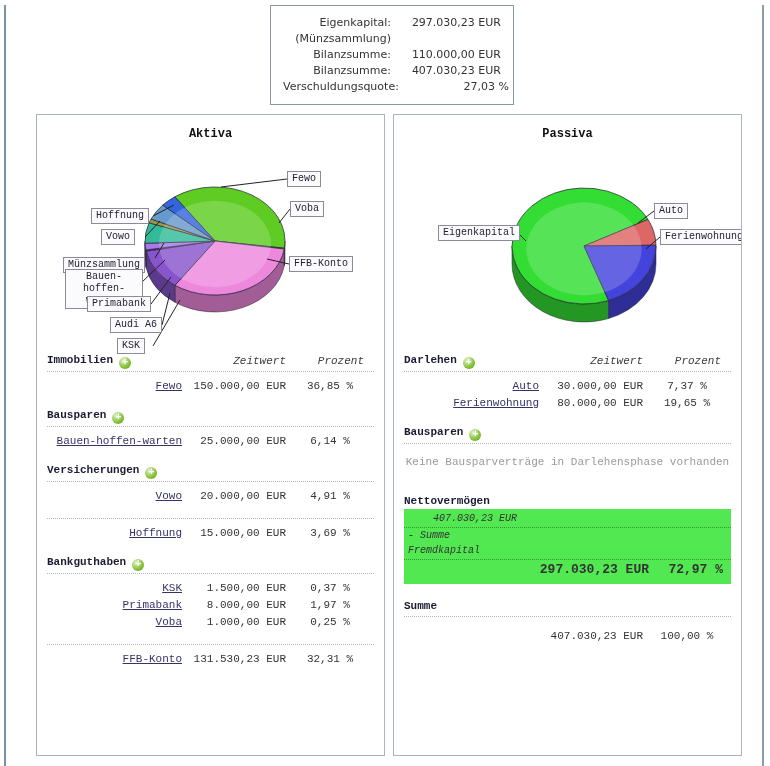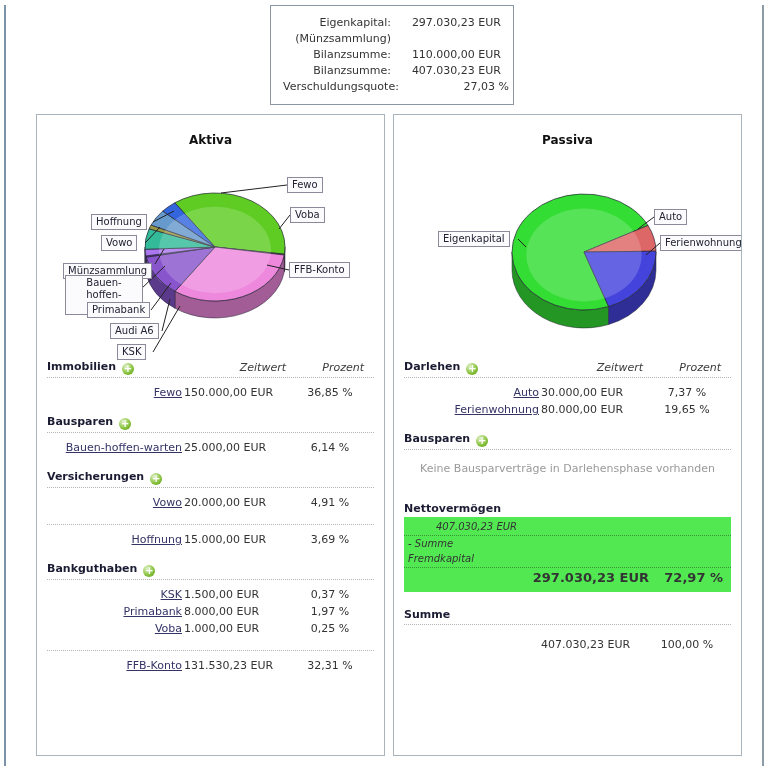--- a/index.html
+++ b/index.html
@@ -12,21 +12,21 @@
   
   .summary-box { width:244px; margin:5px 0 0 264px; border:1px solid #8a97a3;
     background:#fff; padding:9px 12px; font-size:11px; line-height:16px; }
   .summary-row { display:grid; grid-template-columns:1fr 110px; }
   .summary-row .lab { text-align:right; white-space:nowrap; }
   .summary-row .val { text-align:right; white-space:nowrap; }
   .sublabel { font-size:11px; }
 
   
   .panels { display:flex; gap:8px; margin:9px 20px 0 30px; height:642px; overflow:hidden; }
-  .panel { width:351px; border:1px solid #aab4bd; background:#fff; padding:18px 6px 0 6px; overflow:hidden; }
+  .panel { width:351px; border:1px solid #aab4bd; background:#fff; padding:12px 6px 0 6px; overflow:hidden;font-family:Liberation Mono, monospace; }
   .panel-title { text-align:center; font-weight:bold; font-size:12px; color:#111; height:15px; }
 
   
   .chart { position:relative; width:100%; height:200px; margin-top:11px; }
   .chart svg { position:absolute; left:0; top:0; }
   .pie-label { position:absolute; font-size:10px; line-height:12px; color:#223;
     background:#fbfbfe; border:1px solid #8a8a9a; padding:1px 4px; text-align:center; white-space:nowrap; }
   .pie-label.wrap { white-space:normal; }
 
   
@@ -35,21 +35,21 @@
   .sec-name { font-weight:bold; color:#1b1b33; font-size:11px; white-space:nowrap; }
   .add-icon { display:inline-block; width:12px; height:12px; border-radius:7px; vertical-align:-2px;
     margin-left:6px; background:radial-gradient(circle at 35% 30%, #e2f2cd, #8bc43f 55%, #569a1d);
     color:#fff; font-size:10px; font-weight:bold; line-height:12px; text-align:center; cursor:pointer; }
   .add-icon::before { content:"+"; }
   .col-head { font-style:italic; color:#3a3a3a; text-align:right; padding-right:10px; }
   .dotted { border-bottom:1px dotted #b5b5b5; margin:2px 0 3px 0; }
   .acct-row { display:grid; grid-template-columns:1fr 112px 78px; line-height:17px; }
   .acct-row .nm { text-align:right; padding-right:2px; }
   .acct-row .nm a { color:#333366; text-decoration:underline; cursor:pointer; }
-  .acct-row .vl { padding-right:10px; white-space:nowrap; }
+  .acct-row .vl { text-align:right; padding-right:10px; white-space:nowrap; }
   .acct-row .pc { text-align:center; padding-right:10px; white-space:nowrap; }
   .section { margin-bottom:11px; }
   .rows-pad { padding:3px 0 2px 0; }
   .empty-msg { color:#9a9a9a; font-size:11px; text-align:center; padding:9px 0 6px 0; }
 
   
   .net-head { font-weight:bold; color:#1b1b33; font-size:11px; margin-top:21px; }
   .net-box { background:#52e852; margin-top:2px; padding:2px 0 4px 0; }
   .net-row { display:grid; grid-template-columns:1fr 132px 78px; font-style:italic; font-size:10px;
     line-height:15px; border-bottom:1px dotted rgba(0,0,0,0.35); padding:0 0 1px 4px; }

